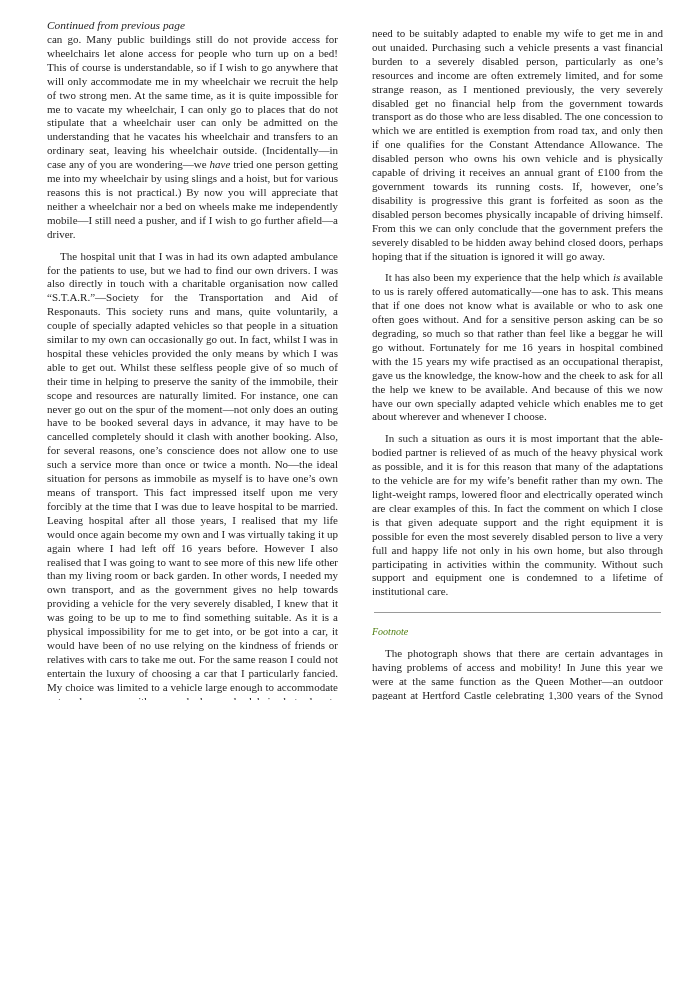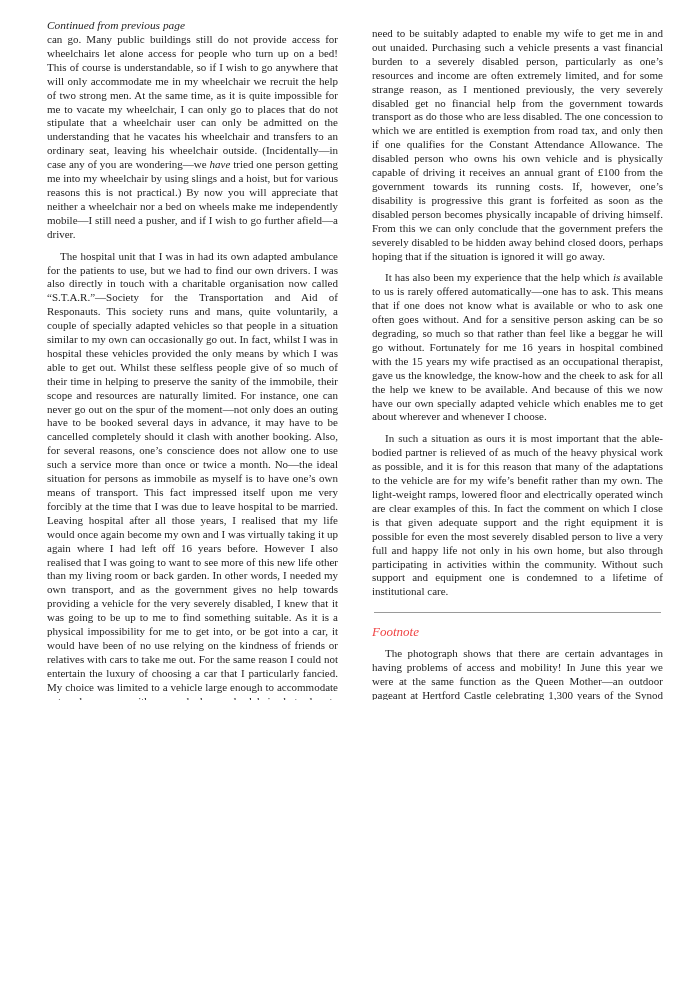--- a/index.html
+++ b/index.html
@@ -31,24 +31,24 @@
   }
   .body-para.indent { text-indent: 13px; margin-top: 8px; }
   .it { font-style: italic; }
   .footnote-rule {
     border: none;
     border-top: 1px solid #9a9a9a;
     margin: 13px 2px 12px 2px;
   }
   .footnote-heading {
     font-style: italic;
-    font-size: 13px;
+    font-size: 10px;
     line-height: 14px;
     margin-bottom: 3px;
-    color: #ef4444;
+    color: #4d7c0f;
   }
   .footer {
     position: absolute;
     left: 47px;
     top: 972px;
     font-weight: bold;
     font-size: 17px;
     color: #000000;
   }
   .page-num { display: inline-block; width: 35px; }

